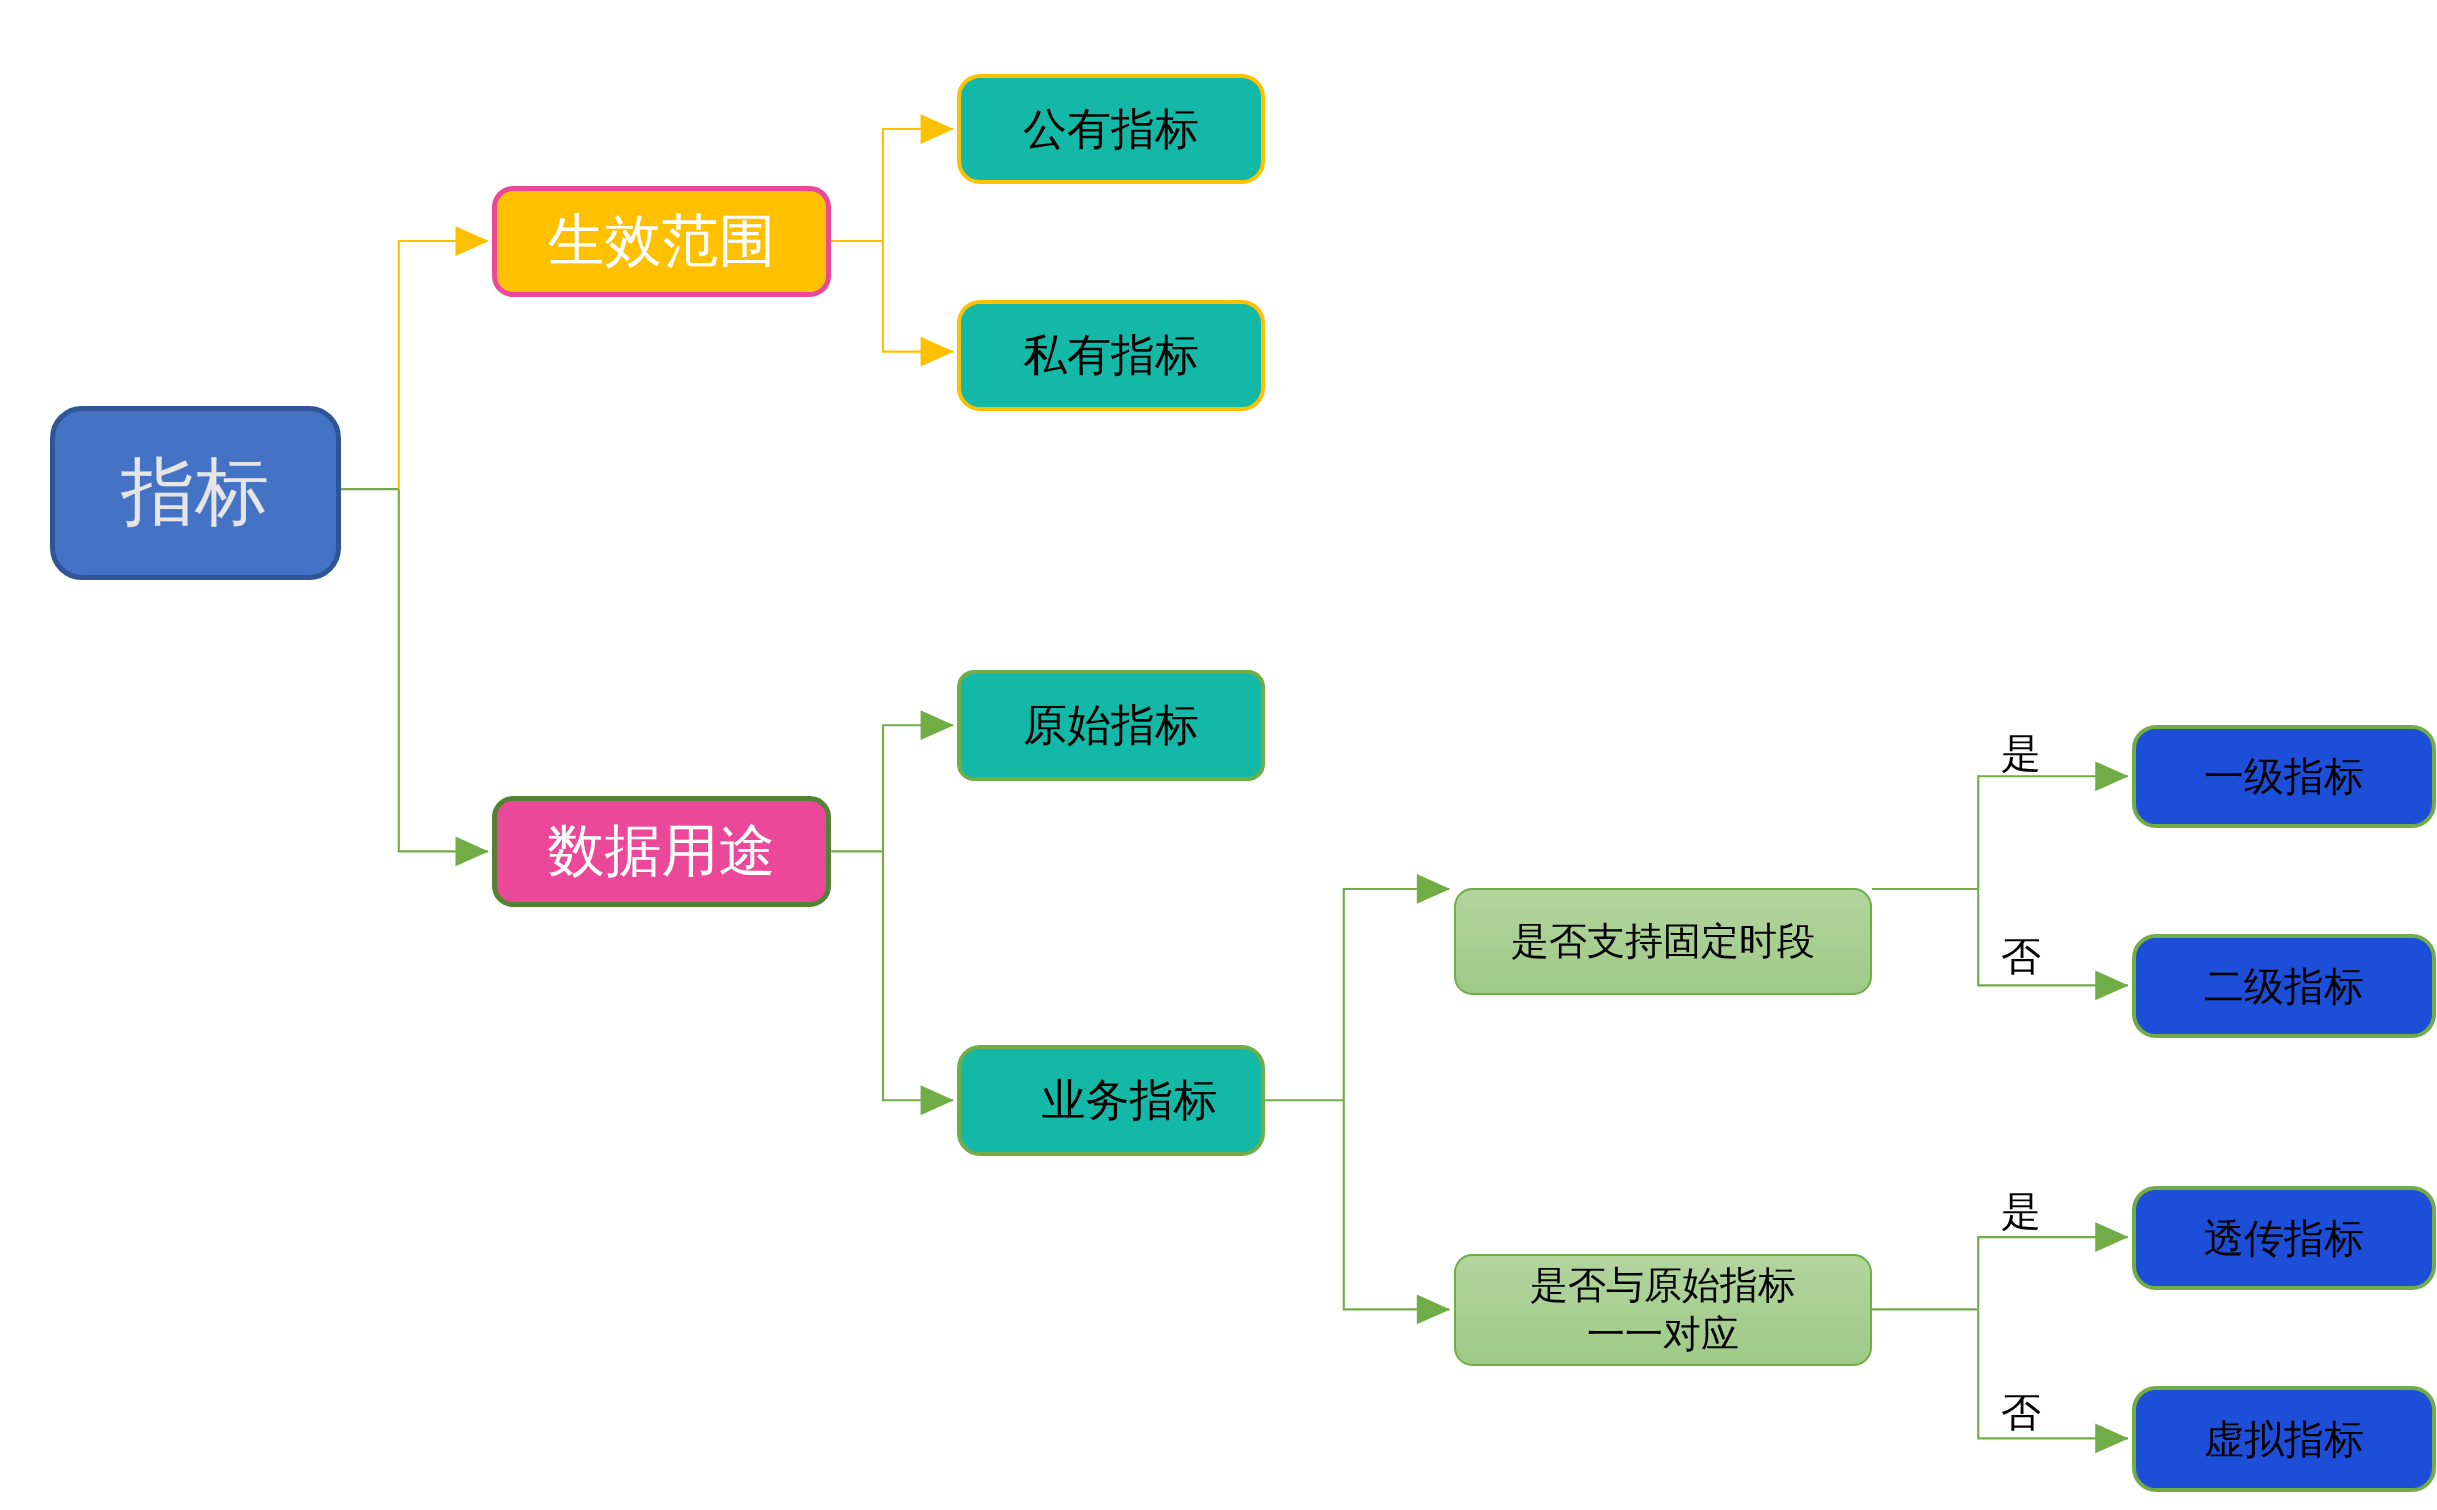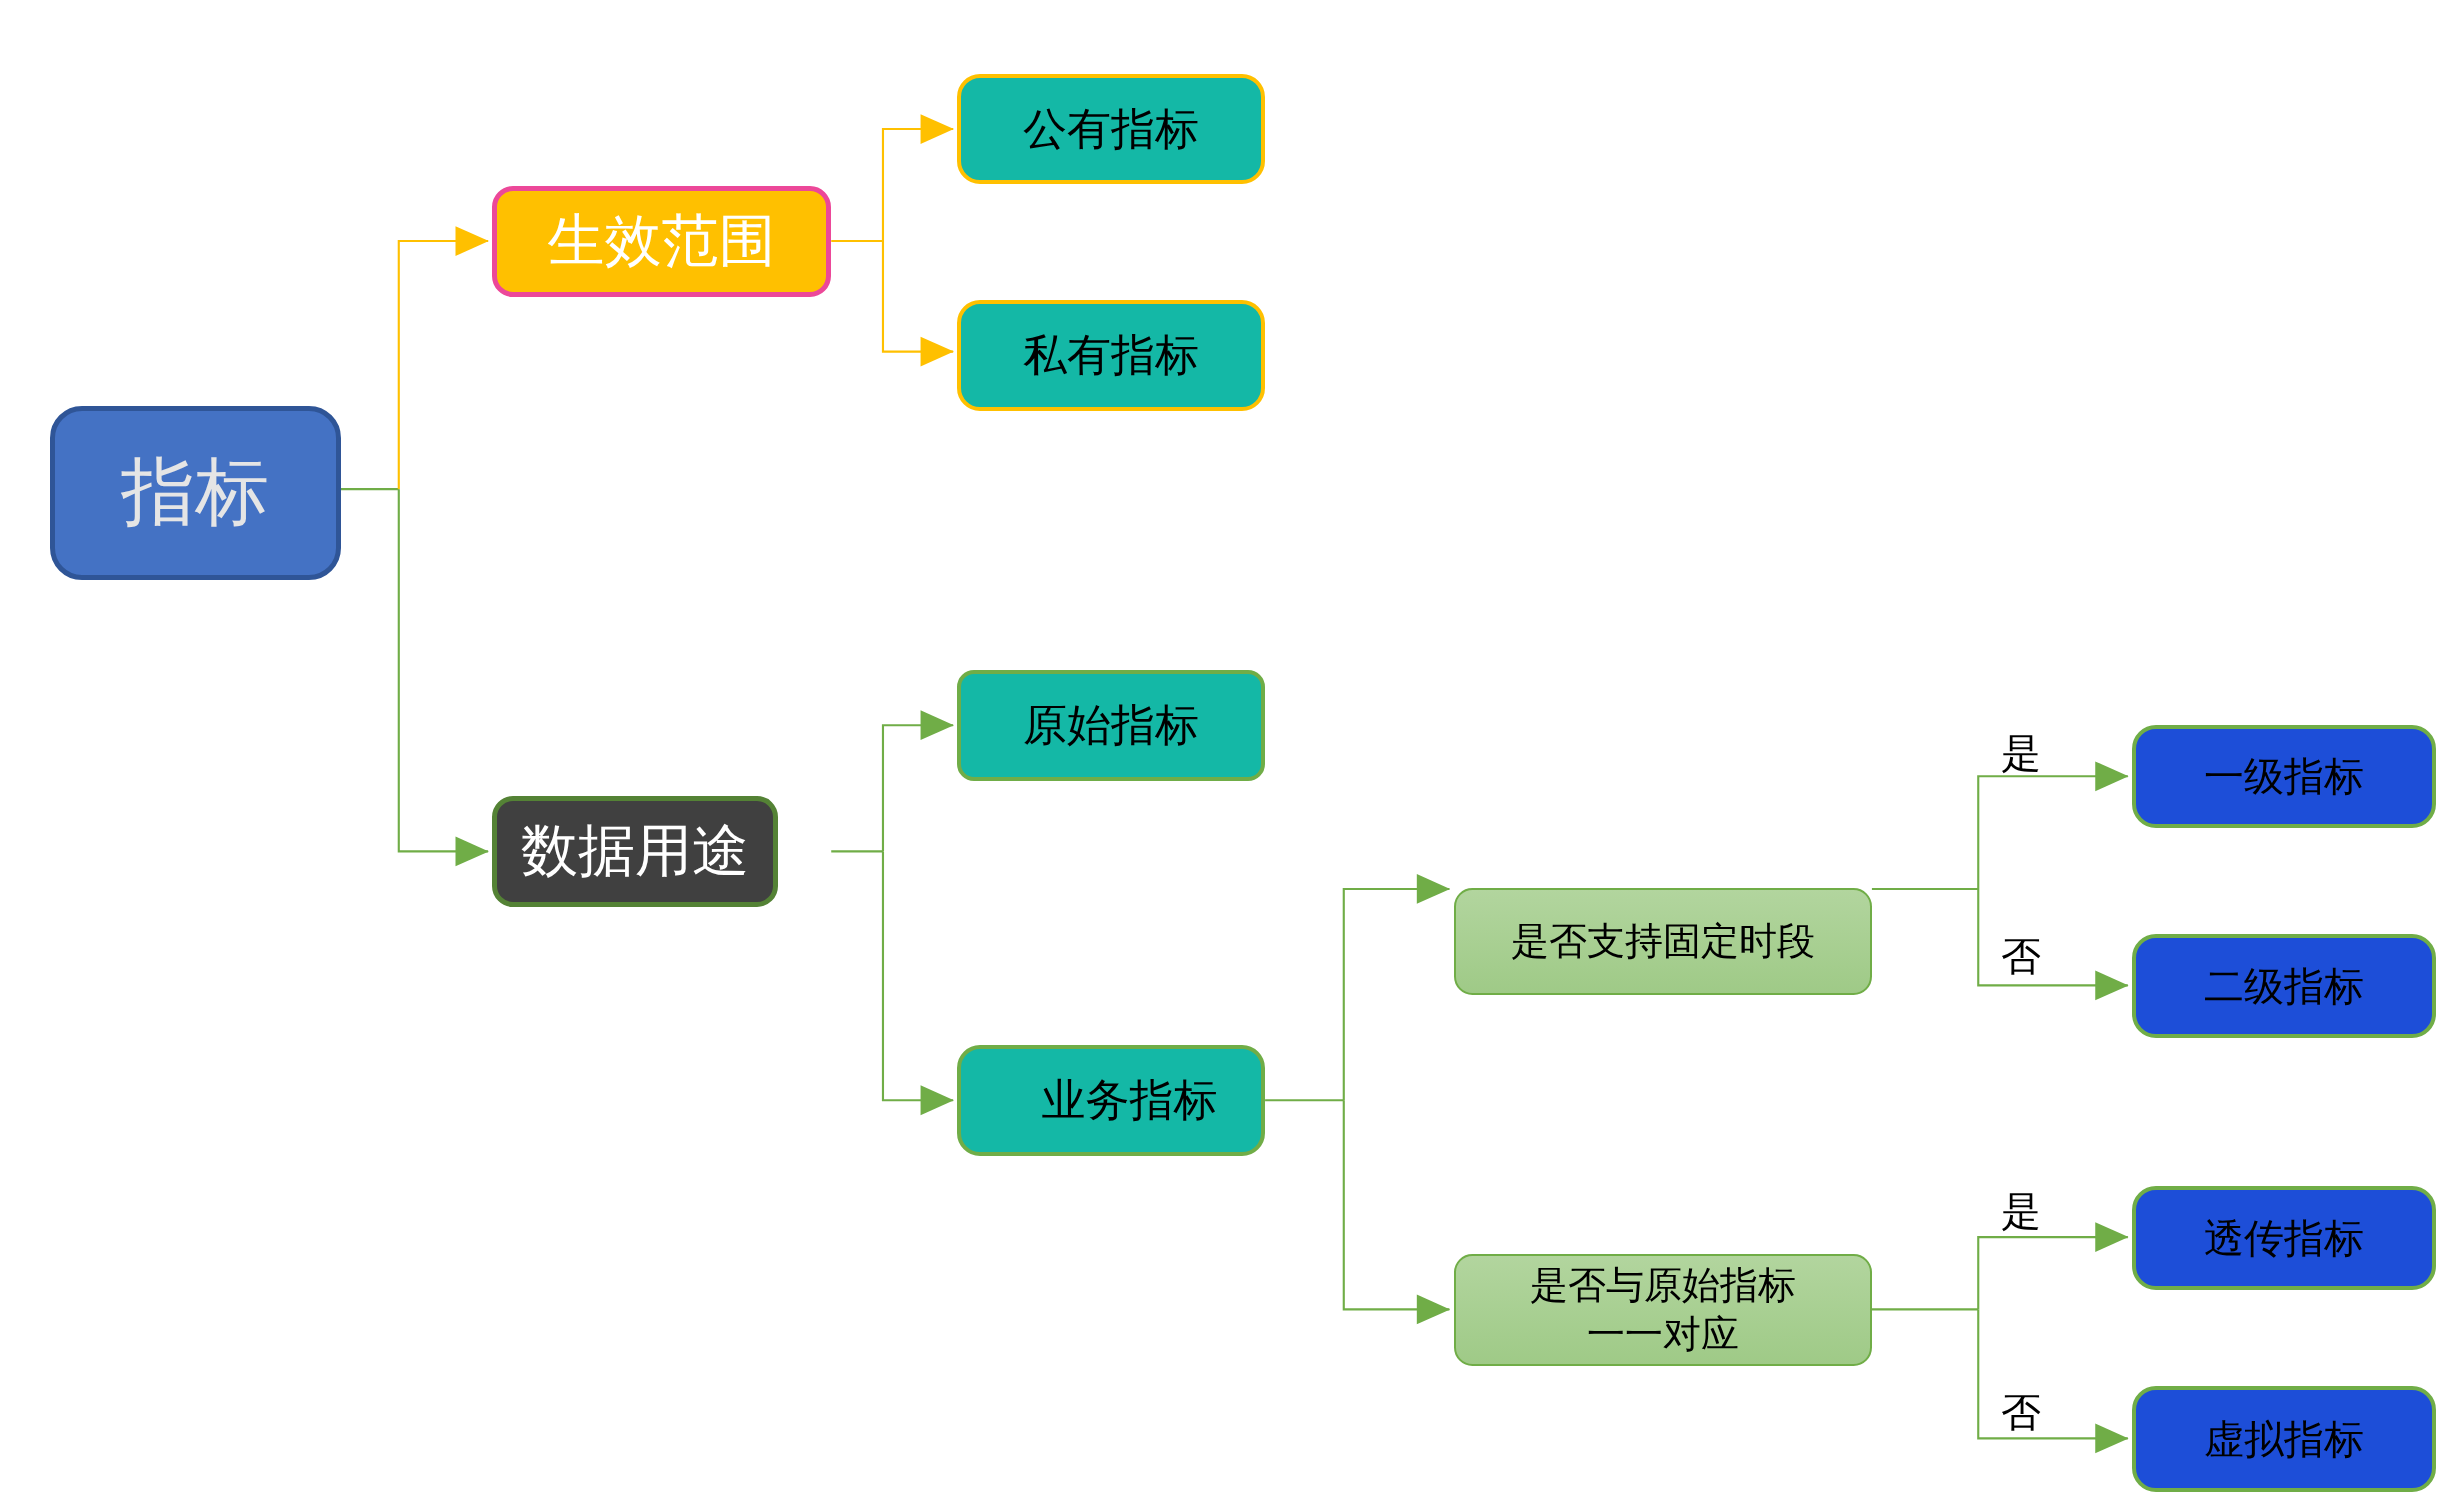--- a/index.html
+++ b/index.html
@@ -23,22 +23,22 @@
     background:#4472C4;border:5px solid #2F5597;border-radius:32px;
     color:#e5e5e5;font-size:74px;margin-left:24px;
   }
   
   .n-scope{
     left:492px;top:186px;width:339px;height:111px;
     background:#FFC000;border:5px solid #ec4899;border-radius:21px;
     color:#ffffff;font-size:57px;
   }
   .n-usage{
-    left:492px;top:796px;width:286px;height:111px;
-    background:#404040;border:5px solid #548235;border-radius:21px;
+    left:492px;top:796px;width:339px;height:111px;
+    background:#ec4899;border:5px solid #548235;border-radius:21px;
     color:#ffffff;font-size:57px;
   }
   
   .leaf{
     background:#14b8a6;border-radius:23px;font-size:44px;
     width:308px;height:111px;left:957px;
   }
   .leaf-yellow{border:4.3px solid #FFC000;}
   .leaf-green{border:4.3px solid #70AD47;}
   .n-public{top:74px;height:110px;}

